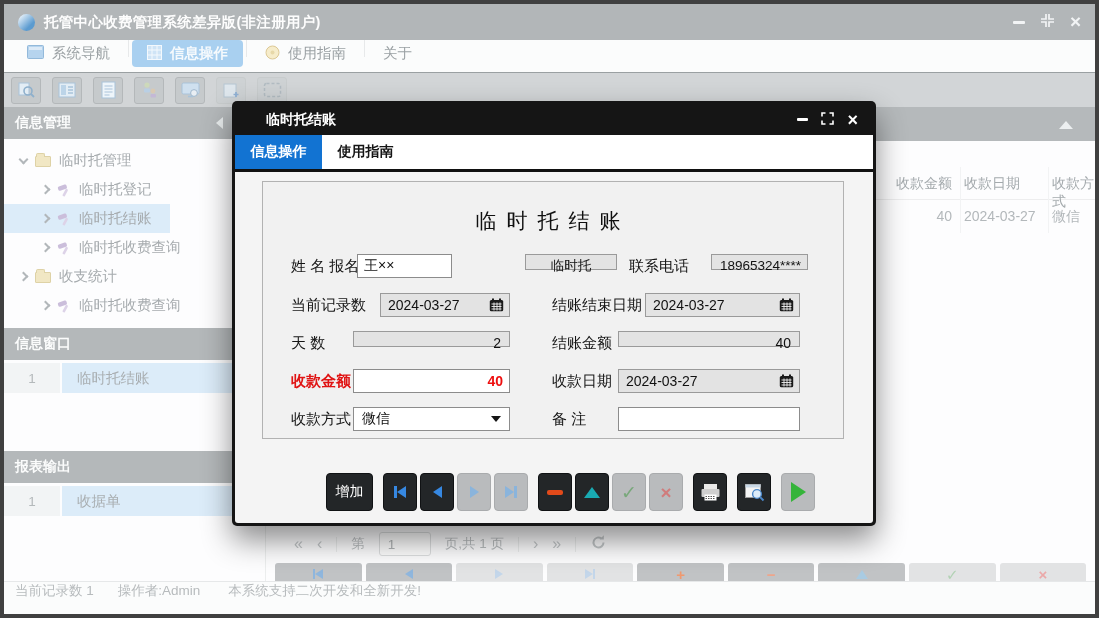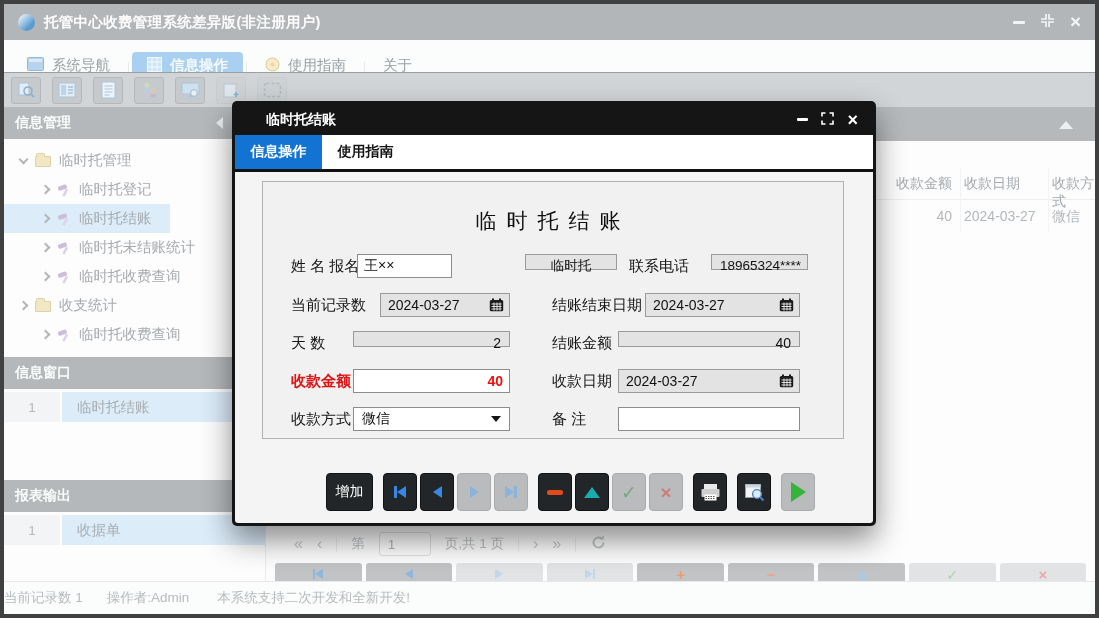--- a/index.html
+++ b/index.html
@@ -11,21 +11,21 @@
   .titlebar{position:absolute;left:0;top:0;right:0;height:36px;background:#b2b6b8;
             display:flex;align-items:center;gap:9px;padding:0 14px}
   .app-icon{width:17px;height:17px;border-radius:50%;
             background:linear-gradient(135deg,#e8f2fa 10%,#5b9bd0 70%);flex:0 0 auto}
   .title-text{color:#fdfdfd;font-weight:bold;font-size:14.5px;letter-spacing:.3px}
   .win-controls{margin-left:auto;display:flex;gap:15px;align-items:center}
   .wc-min{width:12px;height:3px;background:#f2f4f5;border-radius:1px}
   .wc-close{color:#f2f4f5;font-size:19px;font-weight:bold;line-height:16px}
   
   .menubar{position:absolute;top:36px;left:0;right:0;height:40px;background:#fbfcfc;
-           border-bottom:1px solid #e4e6e7;display:flex;align-items:flex-end;padding-left:8px}
+           border-bottom:1px solid #e4e6e7;display:flex;align-items:flex-start;padding-left:8px}
   .mtab{display:flex;align-items:center;gap:8px;height:27px;padding:0 15px;border-radius:4px;
         color:#9ba1a4;font-size:14.5px;white-space:nowrap}
   .mtab.active{background:#a9d0f0;color:#f6fafd;font-weight:bold}
   .msep{width:1px;height:17px;background:#e7e9ea;margin:0 3px}
   
   .toolbar{position:absolute;top:68px;left:0;right:0;height:35px;background:#d2d5d7;
            border-top:1px solid #9aa0a2;display:flex;align-items:center;gap:11px;padding-left:7px}
   .tbtn{width:30px;height:27px;background:#c6cacc;border:1px solid #b4b8ba;border-radius:3px;
         display:flex;align-items:center;justify-content:center}
   .tbtn.flat{background:#ced2d4;border-color:#c8cccd}
@@ -73,21 +73,21 @@
   .pager input{width:52px;height:24px;border:1px solid #dddfe0;border-radius:3px;
                padding:0 8px;font-size:13.5px;color:#b0b4b6;background:#fefefe}
   .bottom-bar{position:absolute;left:9px;right:9px;top:456px;height:22px;display:flex;gap:4px}
   .bb{flex:1;border-radius:3px;display:flex;align-items:center;justify-content:center}
   .bb.d{background:#c1c3c5}.bb.l{background:#e2e3e4}
   .bb .ch{font-size:15px;font-weight:bold;line-height:1}
   
   .tri{width:0;height:0;border-style:solid;display:inline-block}
   
   .statusbar{position:absolute;left:0;right:0;bottom:0;height:33px;background:#fbfcfc;
-             border-top:1px solid #e6e8e9;display:flex;align-items:center;
+             border-top:1px solid #e6e8e9;display:flex;padding-left:11px;
              color:#b7bbbd;font-size:13.5px}
   
   .modal{position:absolute;left:228px;top:97px;width:644px;height:425px;background:#151515;
          border-radius:5px;box-shadow:0 14px 30px rgba(0,0,0,.45);z-index:50;padding:3px;
          display:flex;flex-direction:column}
   .m-titlebar{height:31px;display:flex;align-items:center;color:#fff;padding:0 15px;flex:0 0 auto}
   .m-title{font-weight:bold;font-size:14px;margin-left:16px}
   .m-controls{margin-left:auto;display:flex;gap:13px;align-items:center}
   .m-min{width:11px;height:3px;background:#fff;border-radius:1px}
   .m-close{color:#fff;font-size:18px;font-weight:bold;line-height:14px}
@@ -258,28 +258,20 @@
             <rect x="7.2" y="5.5" width="2.6" height="8" rx="1" fill="#ddd3e8" transform="rotate(28 8 9)"></rect>
           </svg>
         <span>临时托结账</span>
       </div>
       <div class="trow child">
         <span class="chev chev-r"></span>
         <svg width="14" height="14" viewBox="0 0 14 14">
             <rect x="1" y="2.5" width="9" height="4.5" rx="1.5" fill="#cbbedb" transform="rotate(-18 5 5)"></rect>
             <rect x="7.2" y="5.5" width="2.6" height="8" rx="1" fill="#ddd3e8" transform="rotate(28 8 9)"></rect>
           </svg>
-        <span>临时托未结账统计</span>
-      </div>
-      <div class="trow child">
-        <span class="chev chev-r"></span>
-        <svg width="14" height="14" viewBox="0 0 14 14">
-            <rect x="1" y="2.5" width="9" height="4.5" rx="1.5" fill="#cbbedb" transform="rotate(-18 5 5)"></rect>
-            <rect x="7.2" y="5.5" width="2.6" height="8" rx="1" fill="#ddd3e8" transform="rotate(28 8 9)"></rect>
-          </svg>
         <span>临时托收费查询</span>
       </div>
       <div class="trow">
         <span class="chev chev-r"></span>
         <span class="folder"></span>
         <span>收支统计</span>
       </div>
       <div class="trow child">
         <span class="chev chev-r"></span>
         <svg width="14" height="14" viewBox="0 0 14 14">

